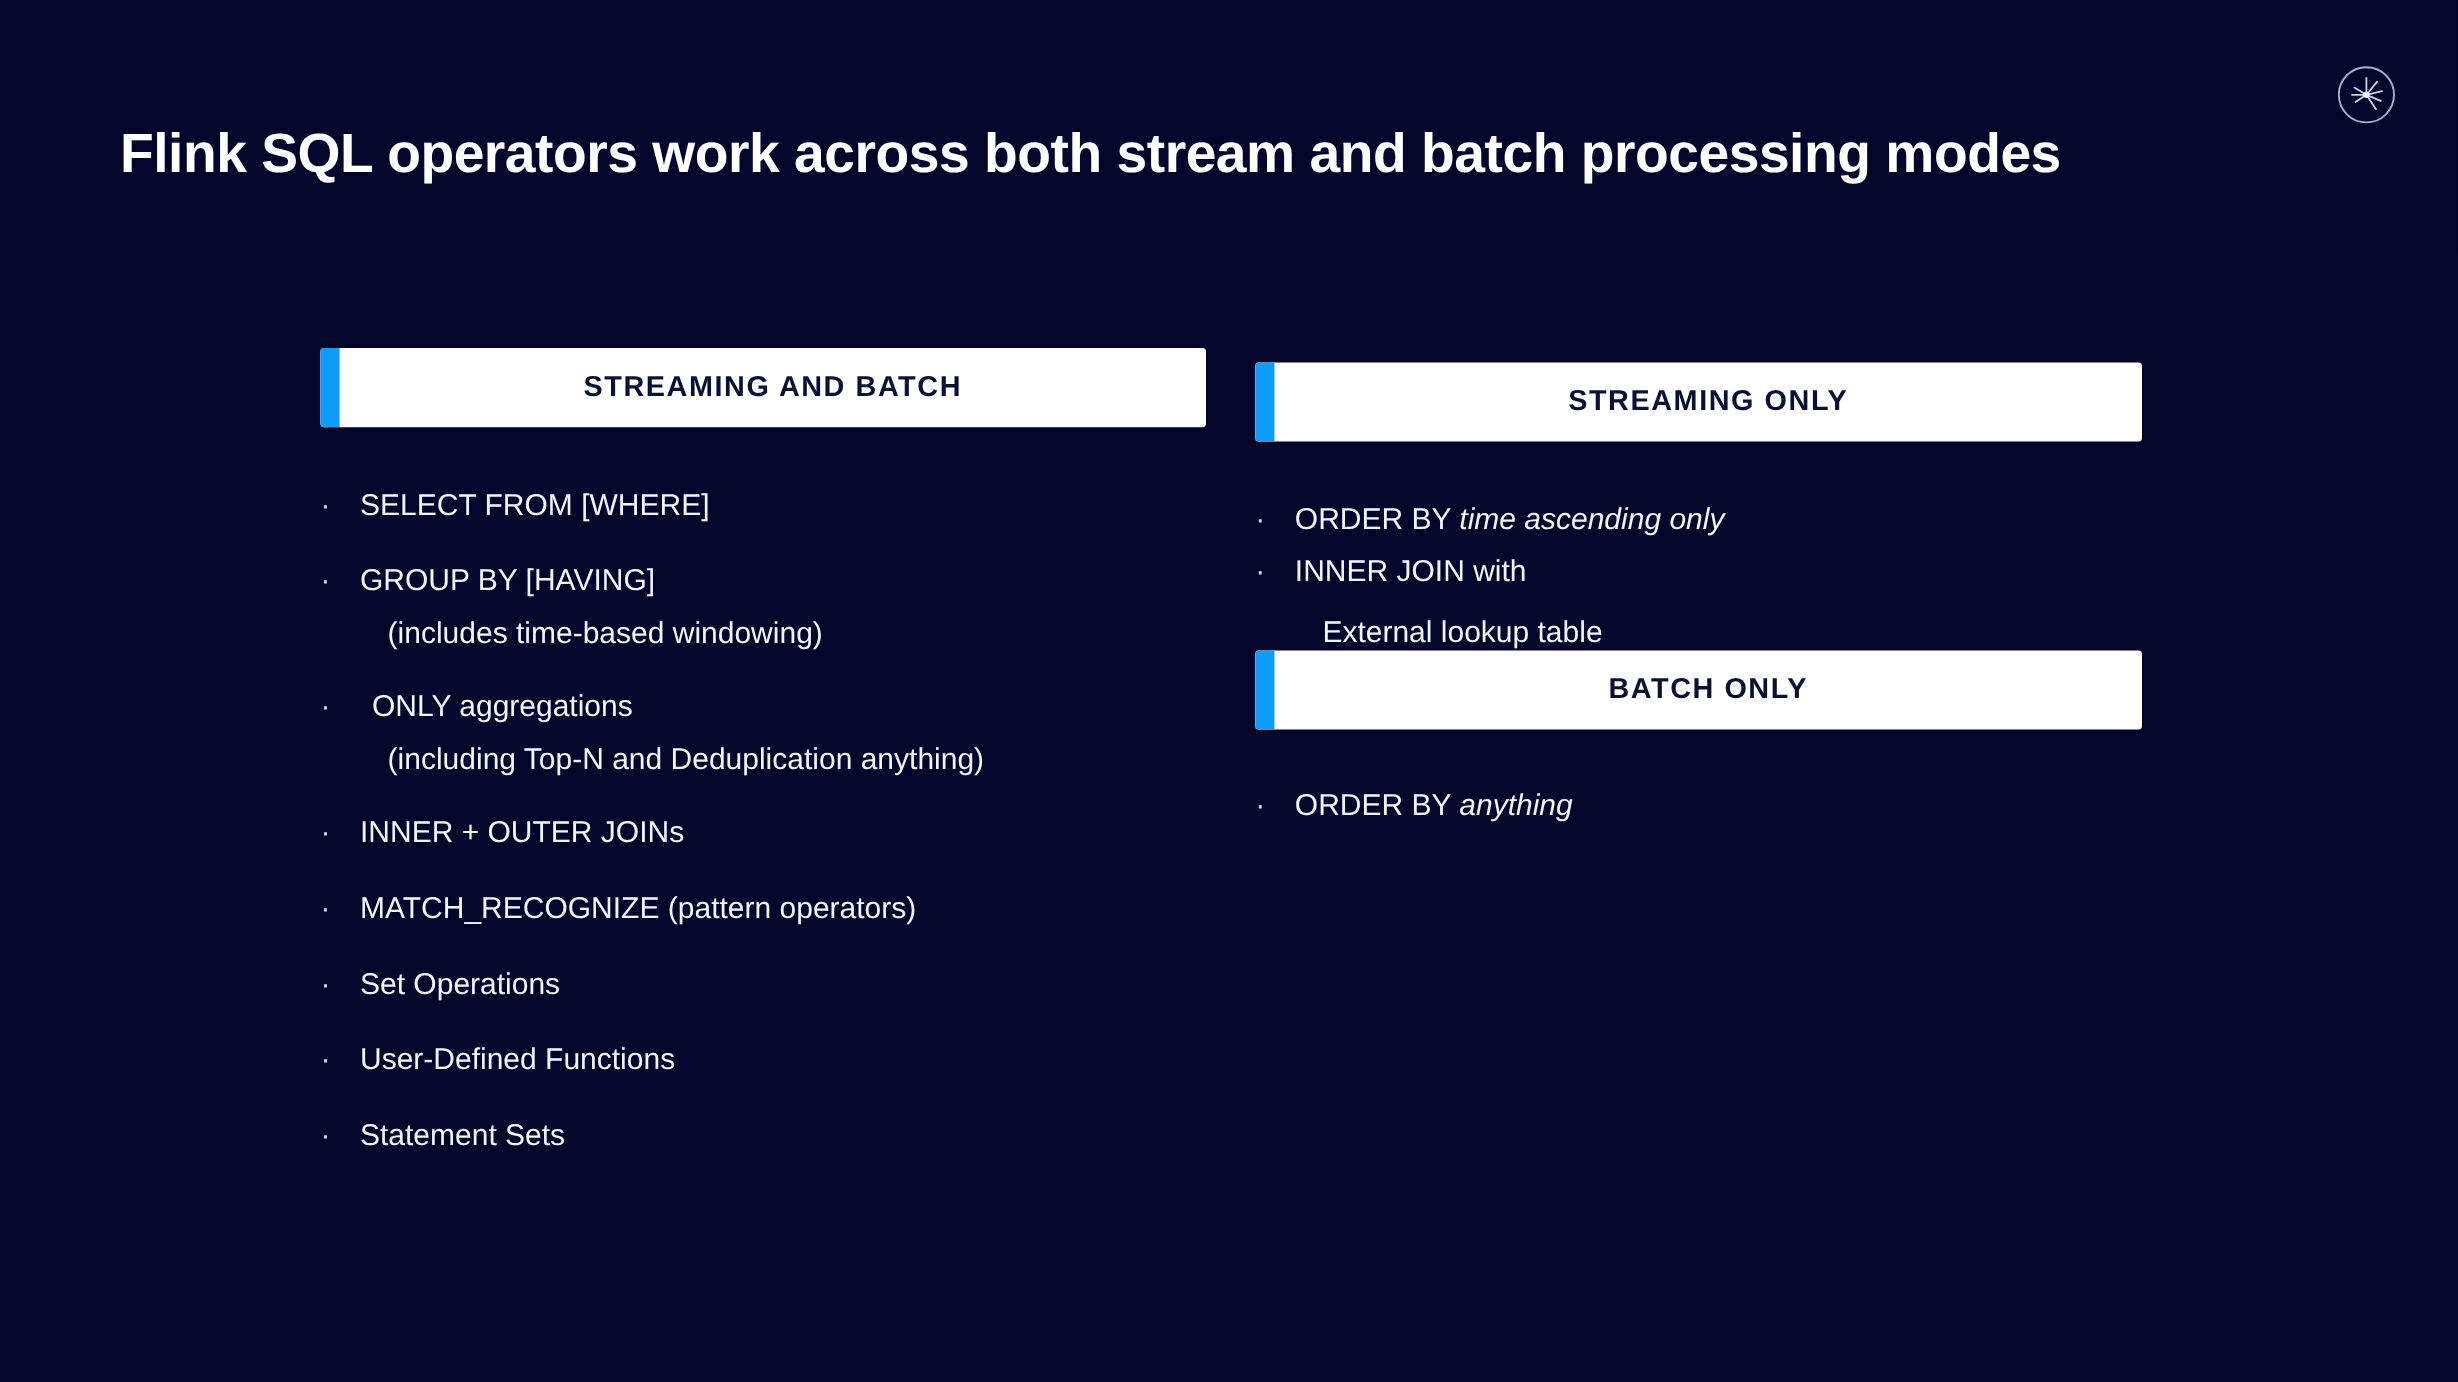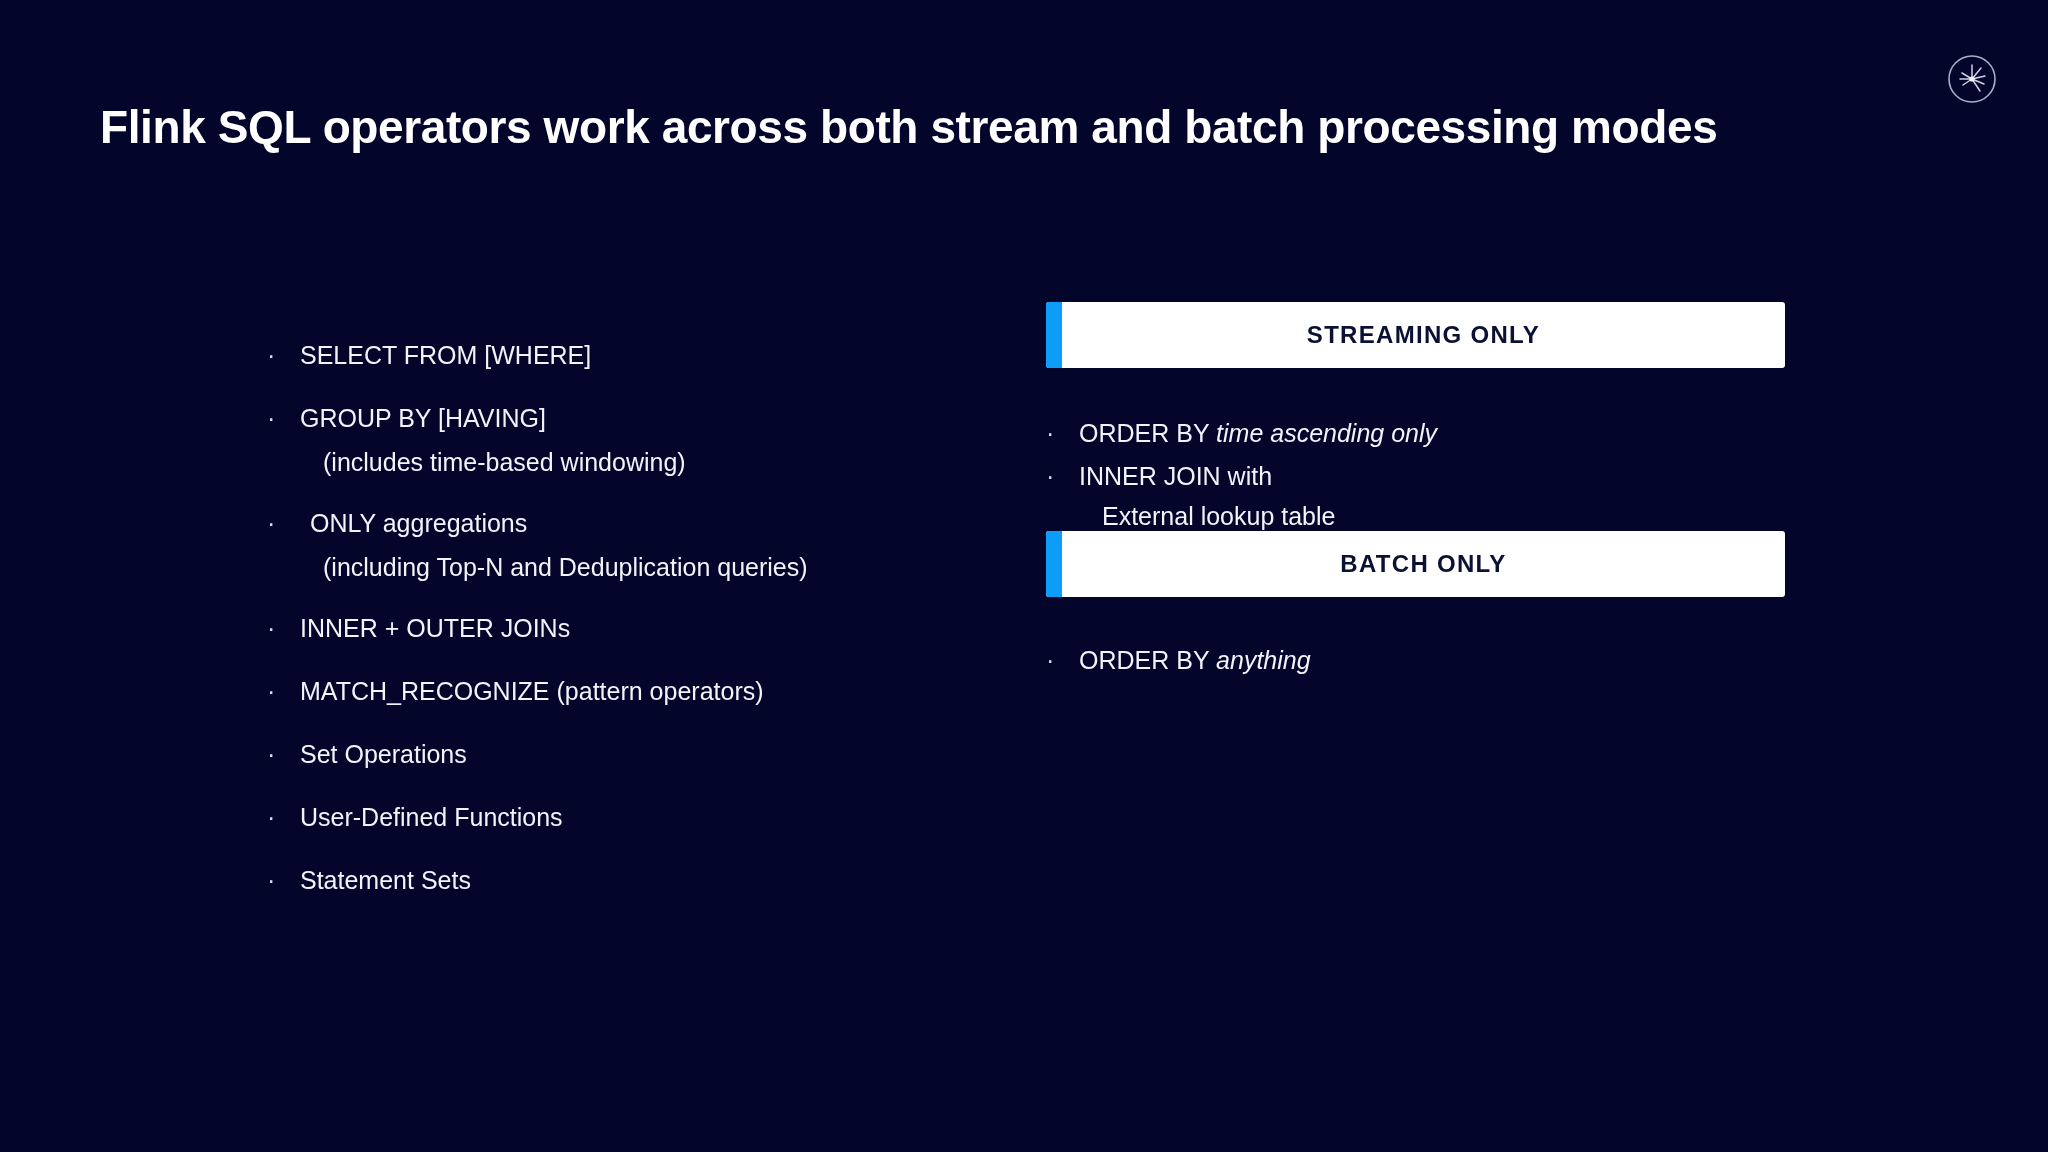--- a/index.html
+++ b/index.html
@@ -120,21 +120,21 @@
 
   
   .subline {
     color: #f2f4fb;
     font-size: 25px;
     line-height: 1.2;
     margin-left: 56px;
     margin-top: 14px;
   }
   .subline-tight {
-    margin-top: 10px;
+    margin-top: 21px;
   }
 
   
   .indent-extra .row-text { padding-left: 10px; }
 
   .gap-block { height: 31px; }
 
   .batch-card-wrap { }
   .list-batch { margin-top: 48px; }
 </style>
@@ -157,20 +157,24 @@
         <line x1="31" y1="31" x2="22" y2="37"></line>
       </g>
       <circle cx="31" cy="31" r="2.6" fill="#eef0fa"></circle>
     </svg>
   </div>
 
   <h1 class="title">Flink SQL operators work across both stream and batch processing modes</h1>
 
   <div class="col-left">
 
+    <div class="card">
+      <span class="accent"></span>
+      <span class="card-label">STREAMING AND BATCH</span>
+    </div>
 
     <ul class="list list-left">
 
       <li class="row row-left">
         <span class="bullet">·</span>
         <span class="row-text">SELECT FROM [WHERE]</span>
       </li>
 
       <li>
         <div class="row">
@@ -179,21 +183,21 @@
         </div>
         <div class="subline">(includes time-based windowing)</div>
         <div class="gap-block"></div>
       </li>
 
       <li>
         <div class="row indent-extra">
           <span class="bullet">·</span>
           <span class="row-text"> ONLY aggregations</span>
         </div>
-        <div class="subline">(including Top-N and Deduplication queries)</div>
+        <div class="subline">(including Top-N and Deduplication anything)</div>
         <div class="gap-block"></div>
       </li>
 
       <li class="row row-left">
         <span class="bullet">·</span>
         <span class="row-text">INNER + OUTER JOINs</span>
       </li>
 
       <li class="row row-left">
         <span class="bullet">·</span>

